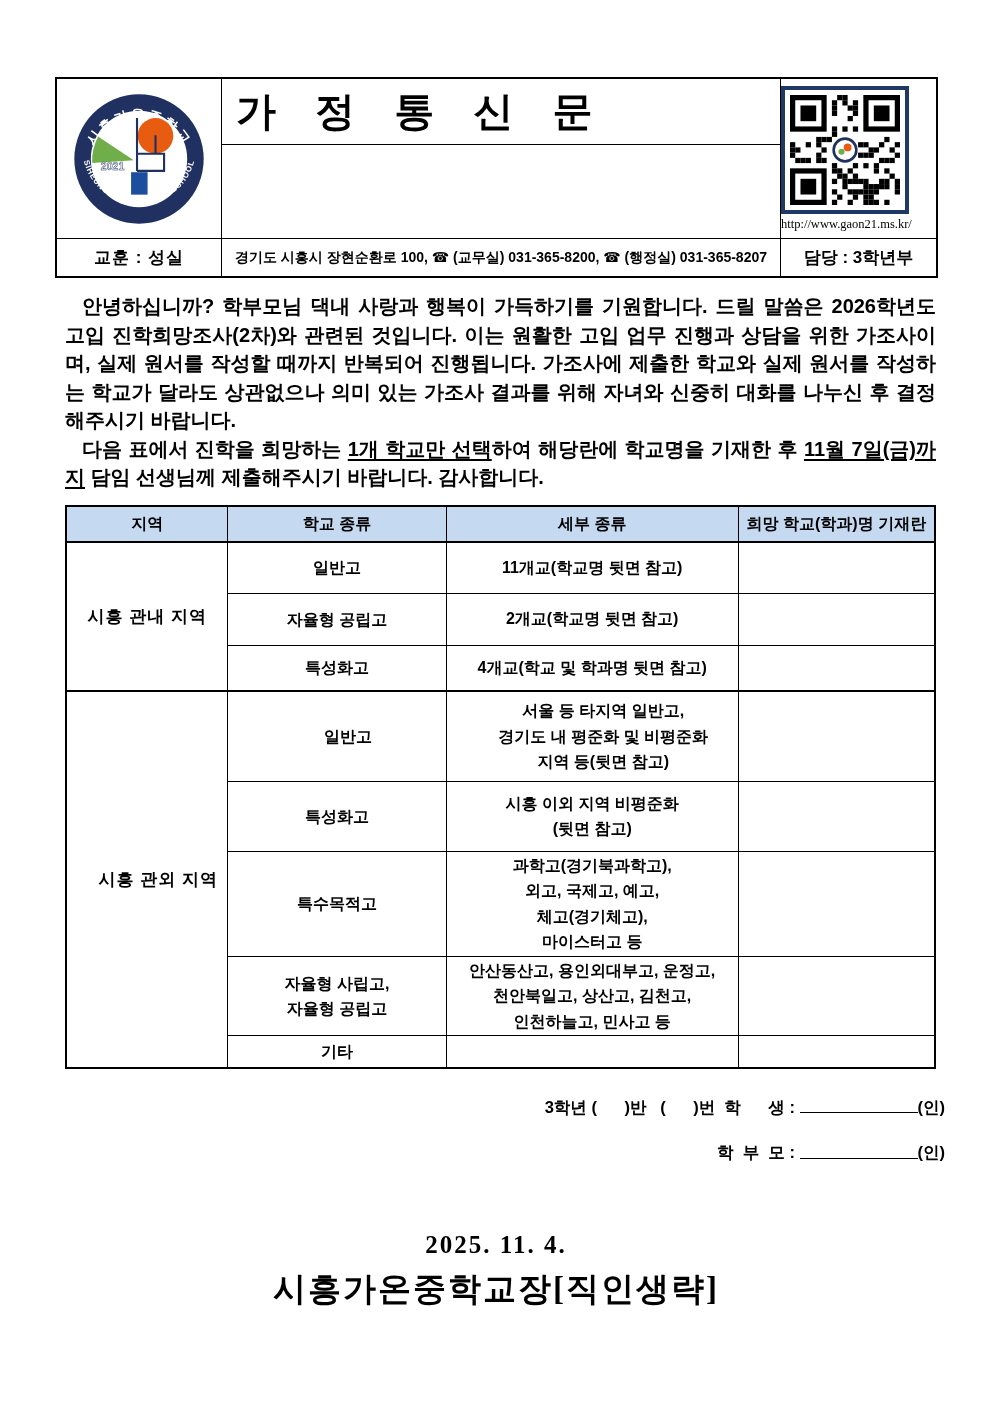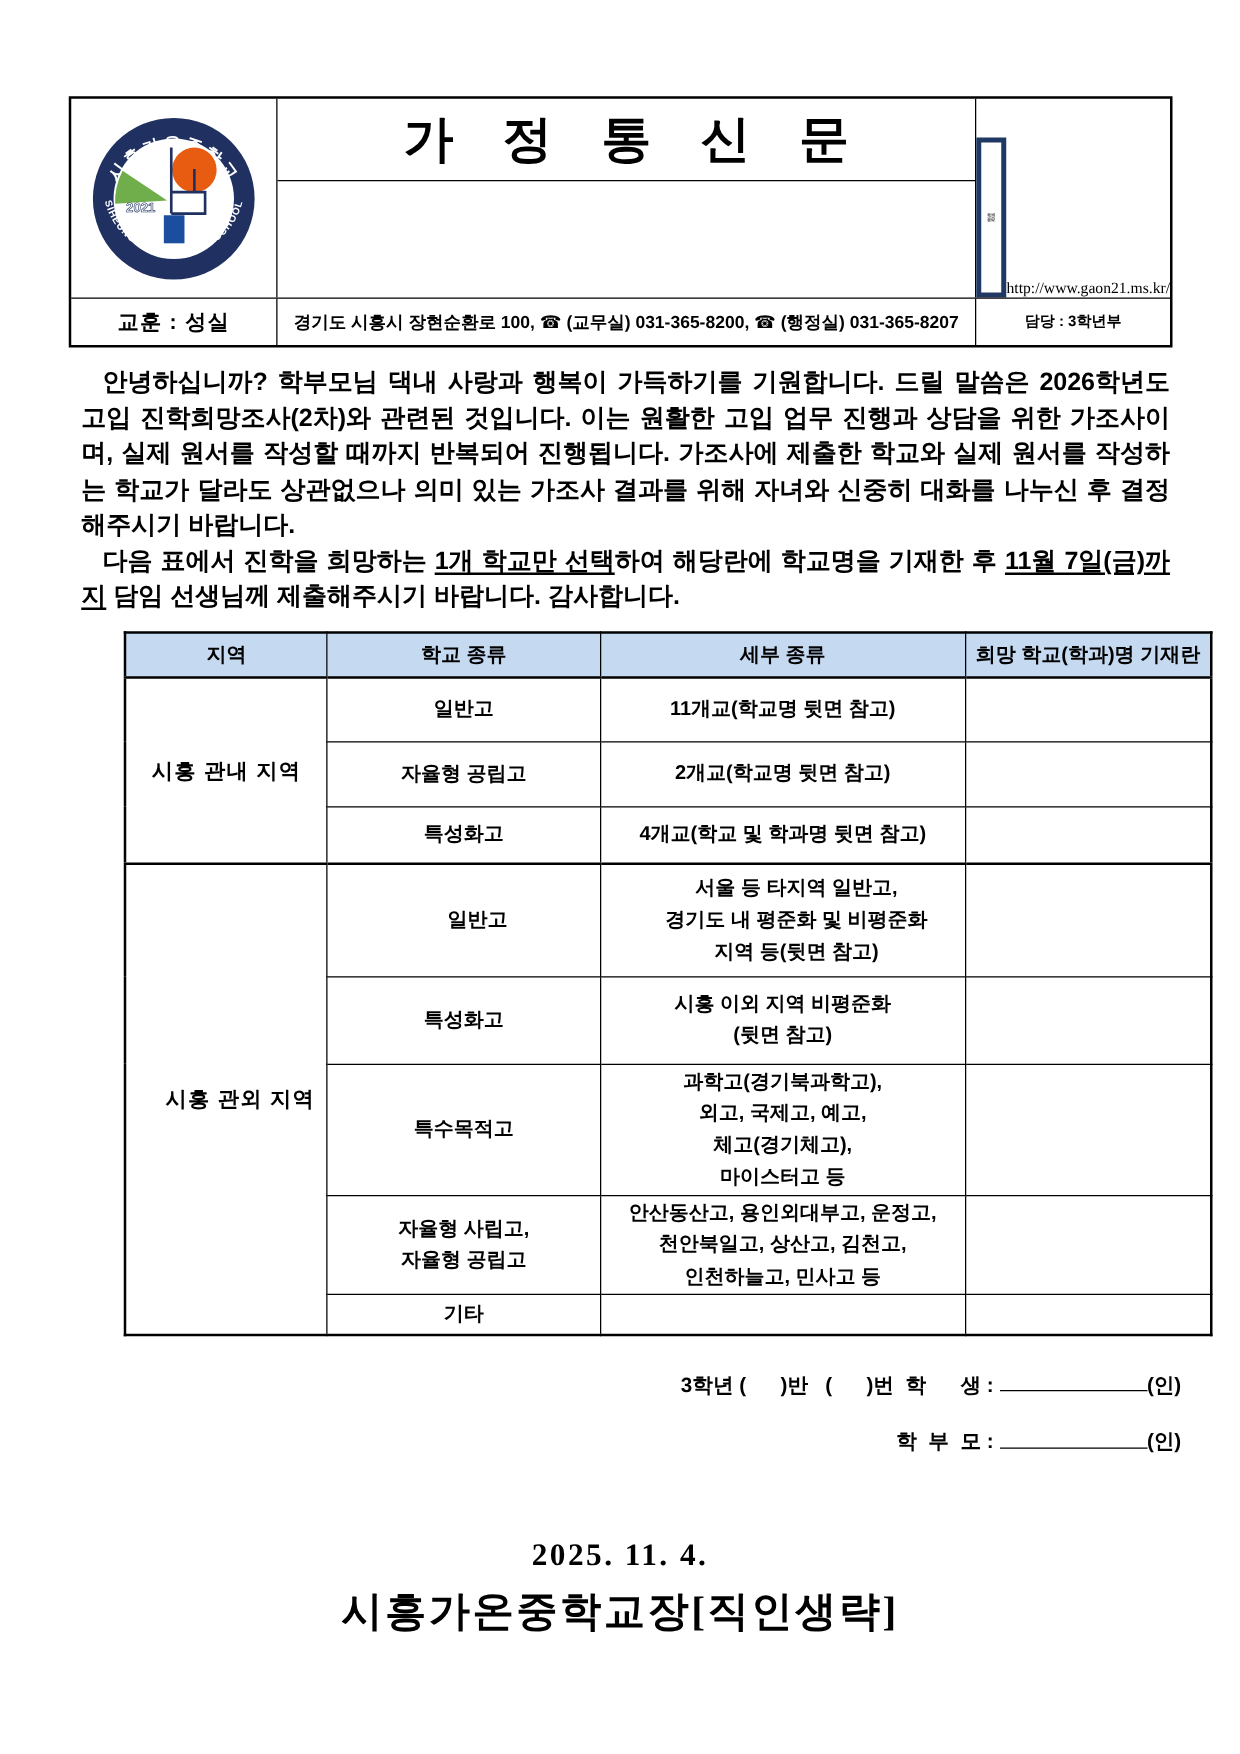--- a/index.html
+++ b/index.html
@@ -16,42 +16,42 @@
     position:absolute;left:55px;top:77px;width:883px;height:201px;
     border:2px solid #000;display:grid;
     grid-template-columns:165px 1fr 156px;
     grid-template-rows:66px 93px 1fr;
   }
   .logo-cell{grid-column:1;grid-row:1/3;border-right:1.5px solid #000;display:flex;align-items:center;justify-content:center;}
   .logo-svg{width:132px;height:132px;display:block;}
   .logo-arc-kr{font-size:10.5px;font-weight:bold;fill:#fff;letter-spacing:1.5px;}
   .logo-arc-en{font-size:6px;font-weight:bold;fill:#fff;letter-spacing:.6px;}
   .logo-year{font-size:8px;font-weight:bold;fill:#fff;stroke:var(--navy);stroke-width:.35;}
-  .title-cell{grid-column:2;grid-row:1;border-bottom:1.5px solid #000;display:flex;align-items:center;justify-content:center;}
+  .title-cell{grid-column:2;grid-row:1;border-bottom:1.5px solid #000;display:flex;align-items:center;justify-content:flex-start;}
   .doc-title{font-size:40px;font-weight:bold;letter-spacing:14px;text-indent:14px;white-space:nowrap;}
   .subtitle-cell{grid-column:2;grid-row:2;display:flex;align-items:center;justify-content:center;}
   .doc-subtitle{font-size:27px;font-weight:bold;letter-spacing:1px;white-space:nowrap;}
-  .qr-cell{grid-column:3;grid-row:1/3;border-left:1.5px solid #000;display:flex;align-items:flex-end;justify-content:flex-start;padding-top:7px;}
+  .qr-cell{grid-column:3;grid-row:1/3;border-left:1.5px solid #000;display:flex;flex-direction:column;align-items:flex-start;justify-content:flex-start;padding-top:7px;}
   .qr-frame{width:128px;height:128px;border:4px solid var(--qr-border);background:#fff;padding:5px;}
   .qr-svg{width:100%;height:100%;display:block;}
   .qr-url{font-family:"Liberation Serif","DejaVu Serif",serif;font-size:12.5px;margin-top:3px;white-space:nowrap;}
   .motto-row{grid-column:1/4;grid-row:3;border-top:1.5px solid #000;display:grid;grid-template-columns:165px 1fr 156px;}
   .motto-cell{border-right:1.5px solid #000;display:flex;align-items:center;justify-content:center;font-size:17px;font-weight:bold;letter-spacing:1px;}
   .addr-cell{display:flex;align-items:center;justify-content:center;font-size:14px;font-weight:600;white-space:nowrap;}
-  .manager-cell{border-left:1.5px solid #000;display:flex;align-items:center;justify-content:center;font-size:12px;font-weight:bold;}
+  .manager-cell{border-left:1.5px solid #000;display:flex;align-items:center;justify-content:center;font-size:17px;font-weight:bold;}
 
   
   .body-text{position:absolute;left:65px;top:292px;width:871px;font-size:20px;line-height:28.5px;font-weight:600;text-align:justify;}
   .body-text p{text-indent:17px;}
   .hl{font-weight:800;text-decoration:underline;text-underline-offset:3px;}
 
   
   .main-table{position:absolute;left:65px;top:505px;width:871px;border-collapse:collapse;table-layout:fixed;}
   .main-table th,.main-table td{border:1.2px solid #000;text-align:center;vertical-align:middle;padding:1px 2px;}
-  .main-table{border:2.5px solid #000;margin-left:34px;}
+  .main-table{border:2.5px solid #000;}
   .main-table thead th{background:var(--table-header-bg);height:36px;font-size:16px;font-weight:bold;border-bottom:2px solid #000;}
   .col-region{width:158px;} .col-type{width:213px;} .col-detail{width:285px;} .col-write{width:192px;}
   .cell-region{font-size:17px;font-weight:bold;letter-spacing:1px;}
   .cell-type{font-size:16px;font-weight:600;white-space:pre-line;line-height:25px;}
   .cell-detail{font-size:16px;font-weight:600;white-space:pre-line;line-height:25.5px;}
   .group-sep td{border-top:2.5px solid #000;padding-left:24px;}
   .rh1{height:51px;} .rh2{height:52px;} .rh3{height:46px;}
   .rh4{height:90px;} .rh5{height:70px;} .rh6{height:105px;} .rh7{height:75px;} .rh8{height:32px;}
 
   

